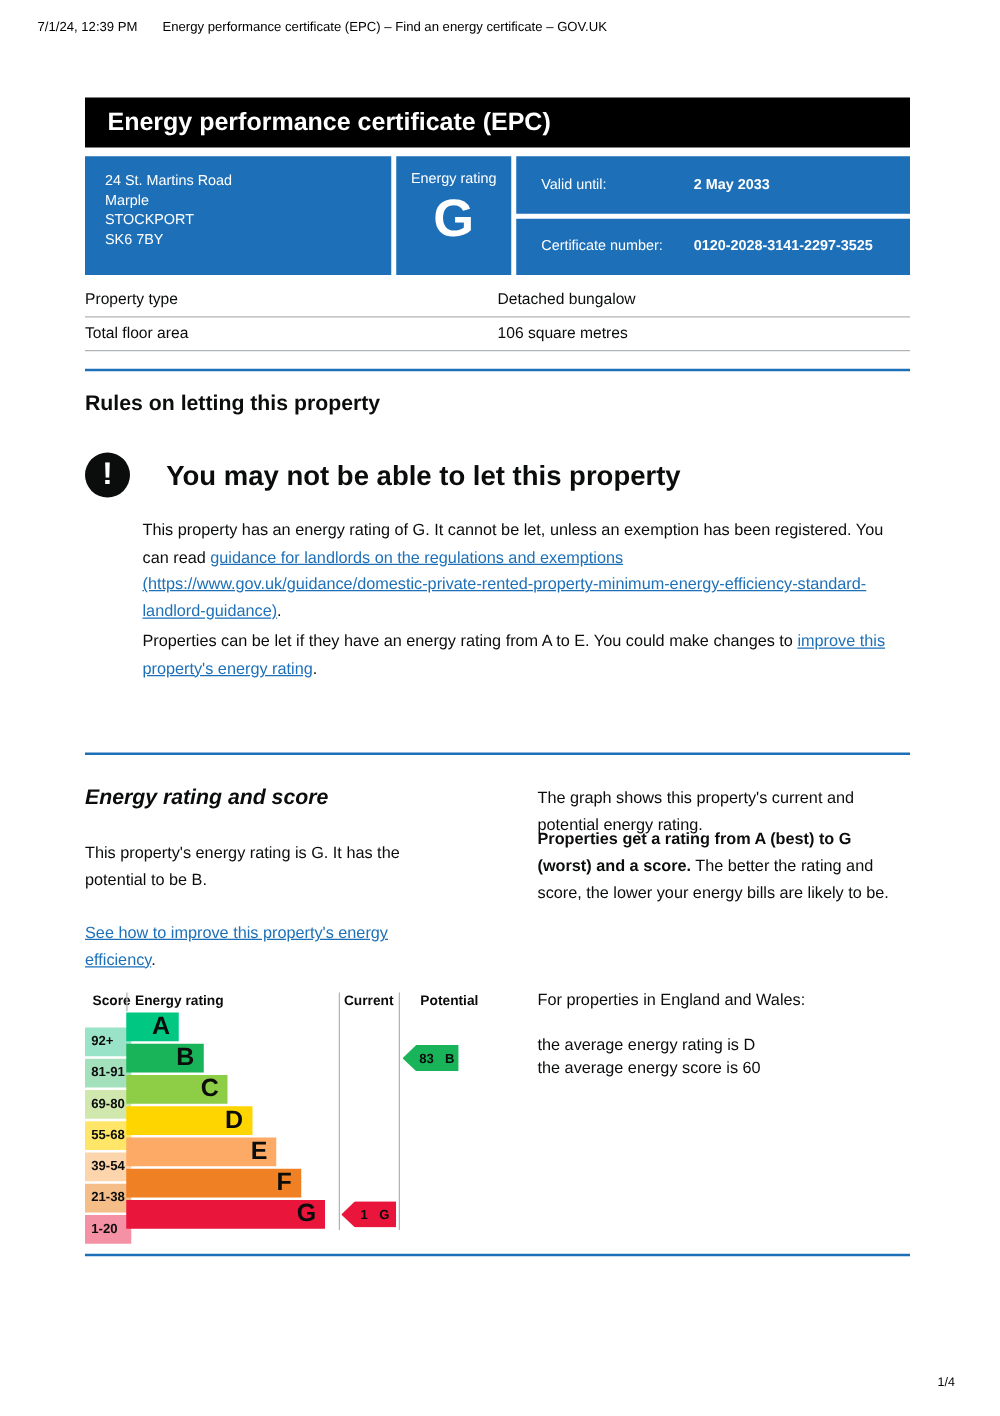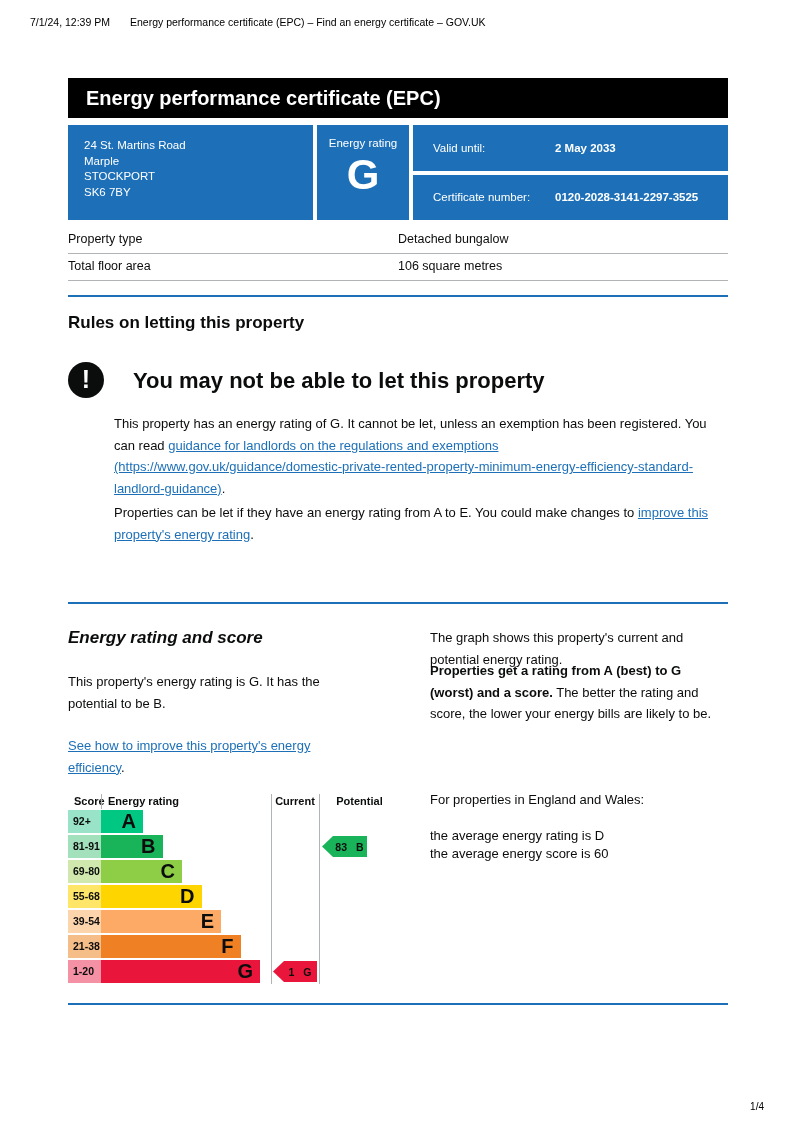--- a/index.html
+++ b/index.html
@@ -74,21 +74,21 @@
   .epc-chart { position:absolute; left:68px; top:794px; width:332px; height:196px; }
   .epc-header { position:absolute; top:0; font-size:11px; font-weight:bold; line-height:14px; }
   .epc-h-score { left:6px; }
   .epc-h-rating { left:40px; }
   .epc-h-current { left:203px; width:48px; text-align:center; }
   .epc-h-potential { left:251px; width:81px; text-align:center; }
   .epc-vline { position:absolute; width:1px; background:#b1b4b6; top:0; height:190px; }
   .epc-vline-hdr { position:absolute; width:1px; background:#b1b4b6; left:33px; top:0; height:15px; }
   .epc-score-cell {
     position:absolute; left:0; width:37px; height:23px;
-    font-size:10.5px; font-weight:bold; line-height:23px; padding-left:5px;
+    font-size:10.5px; font-weight:bold; line-height:23px; padding-left:5px;margin-top:12px;
   }
   .epc-band-bar { position:absolute; height:23px; }
   .epc-band-letter {
     position:absolute; right:7px; top:0; font-size:20px; font-weight:bold; line-height:23px; color:#0b0c0c;
   }
   .epc-arrow {
     position:absolute; height:21px; display:flex; align-items:center; justify-content:center;
     gap:9px; font-size:10.5px; font-weight:bold; color:#0b0c0c; padding-left:10px;
     clip-path: polygon(0 50%, 11px 0, 100% 0, 100% 100%, 11px 100%);
   }

